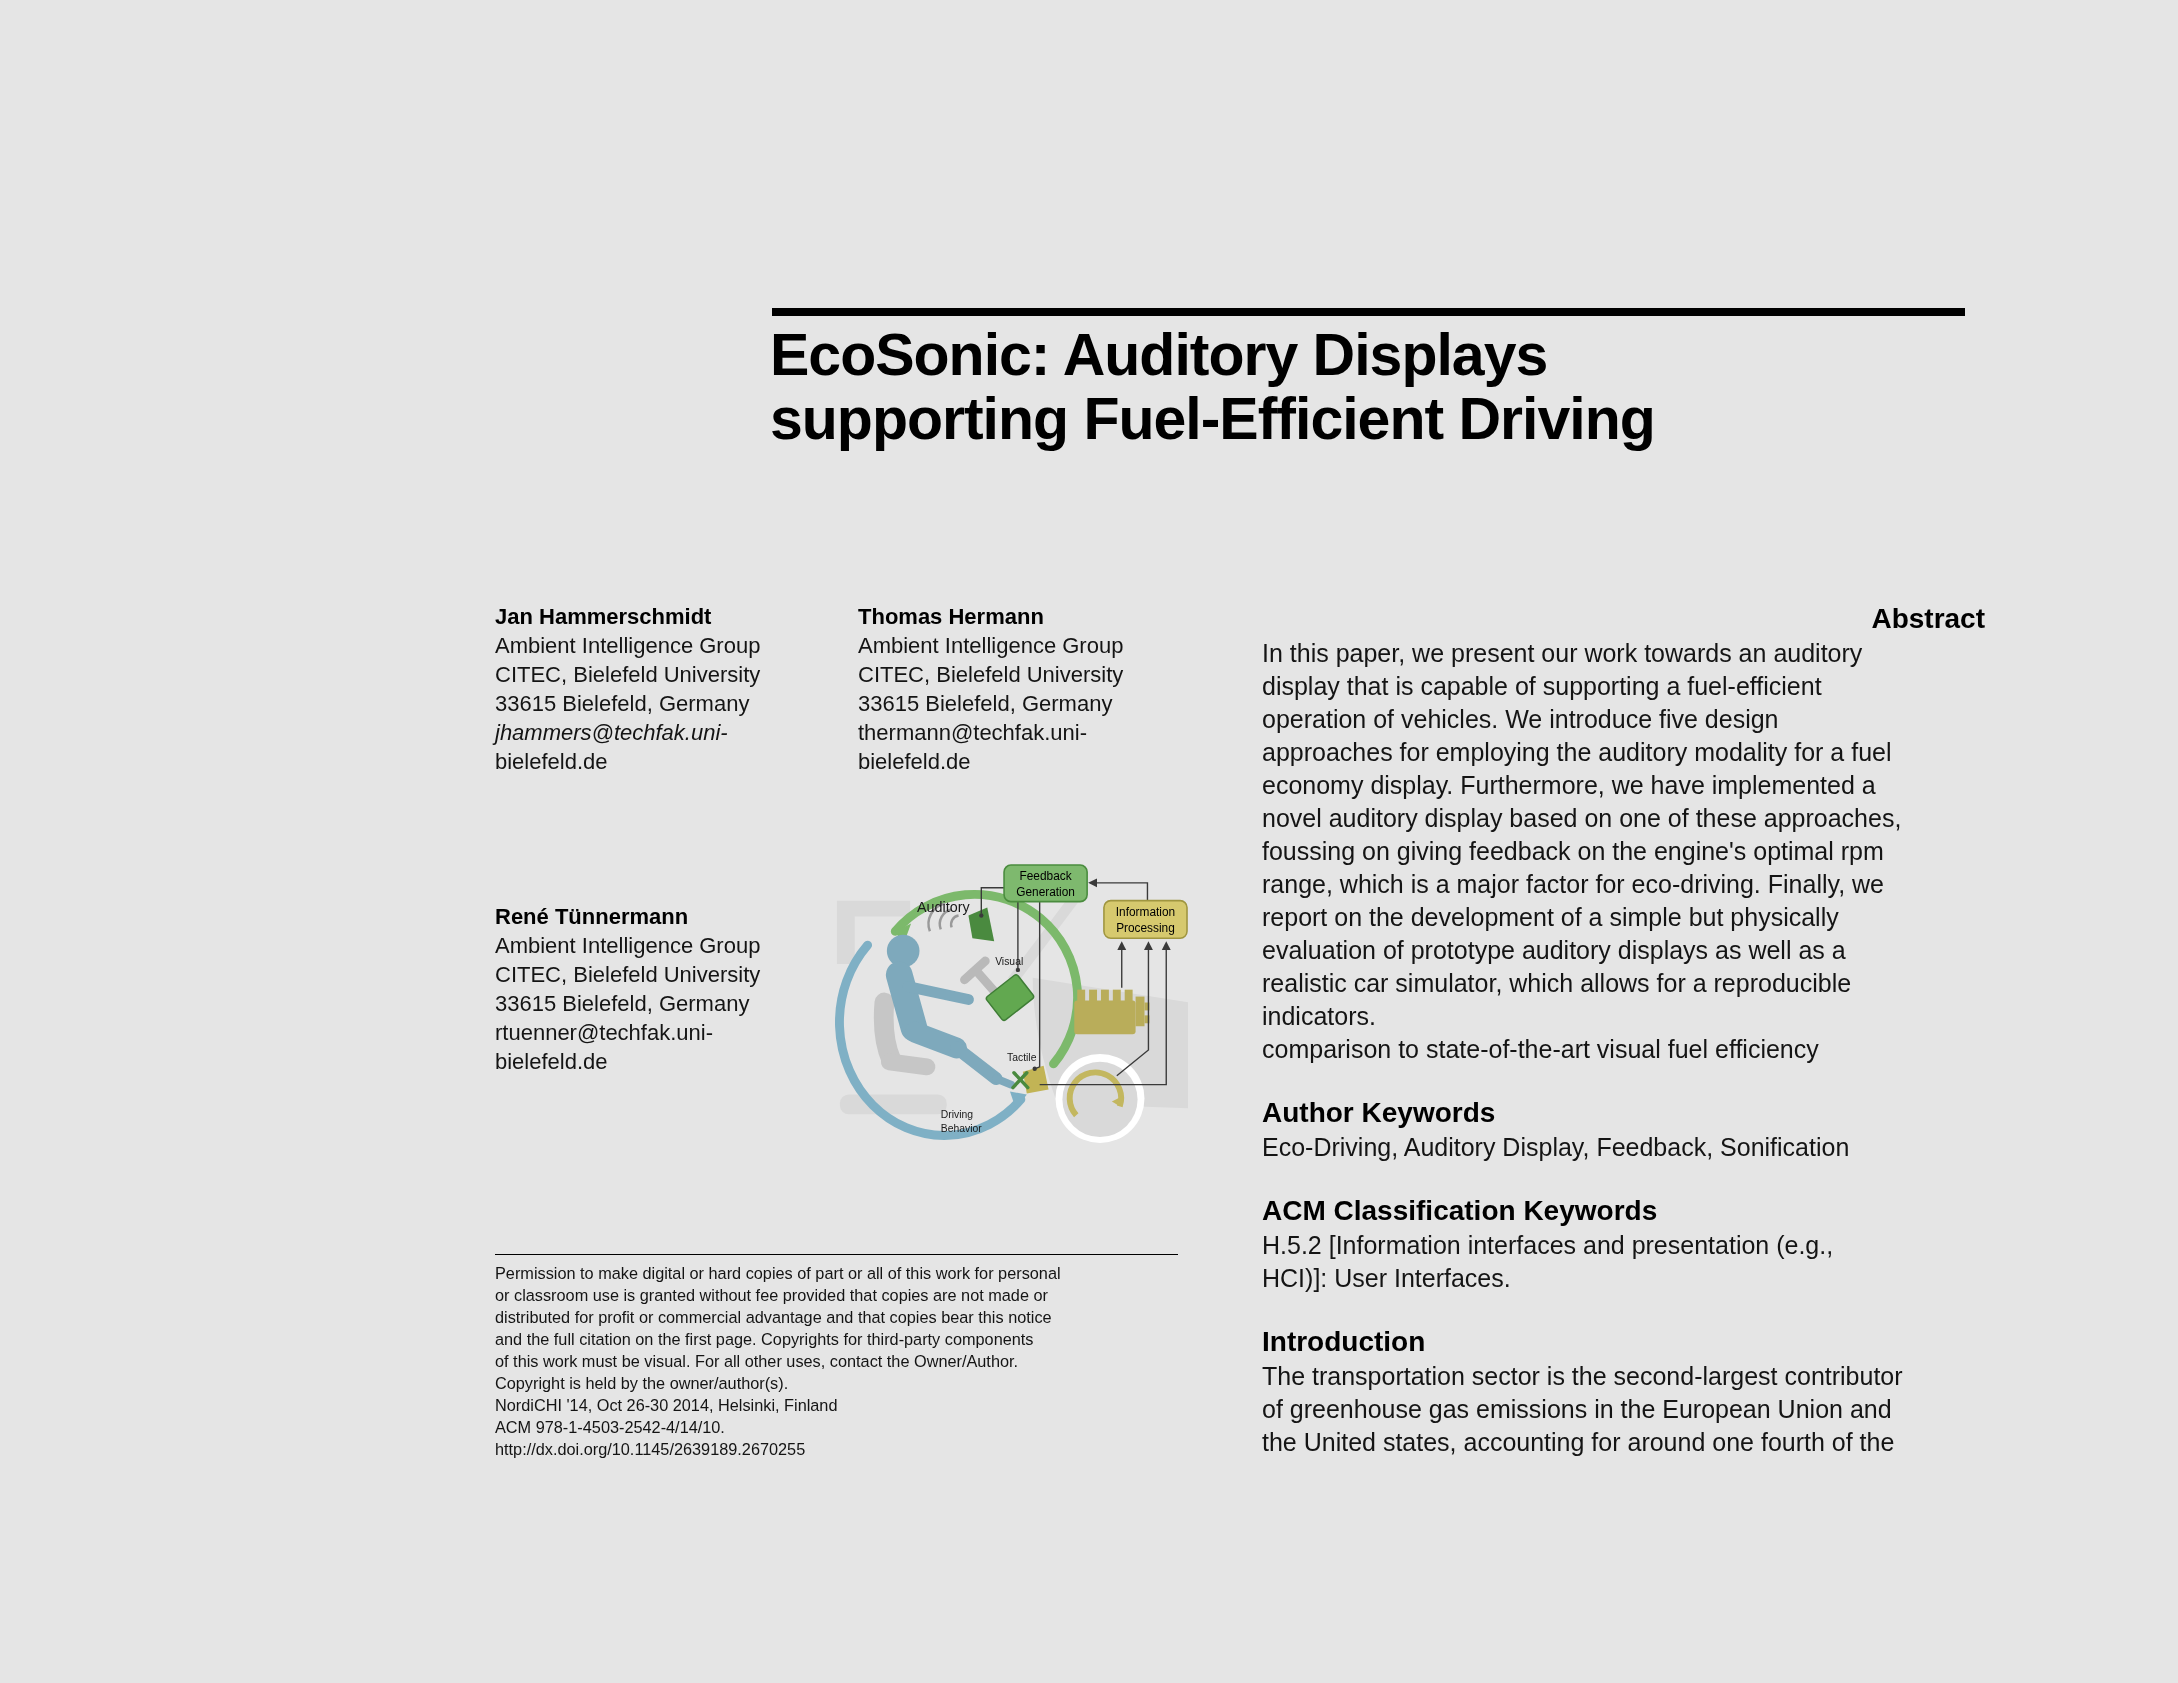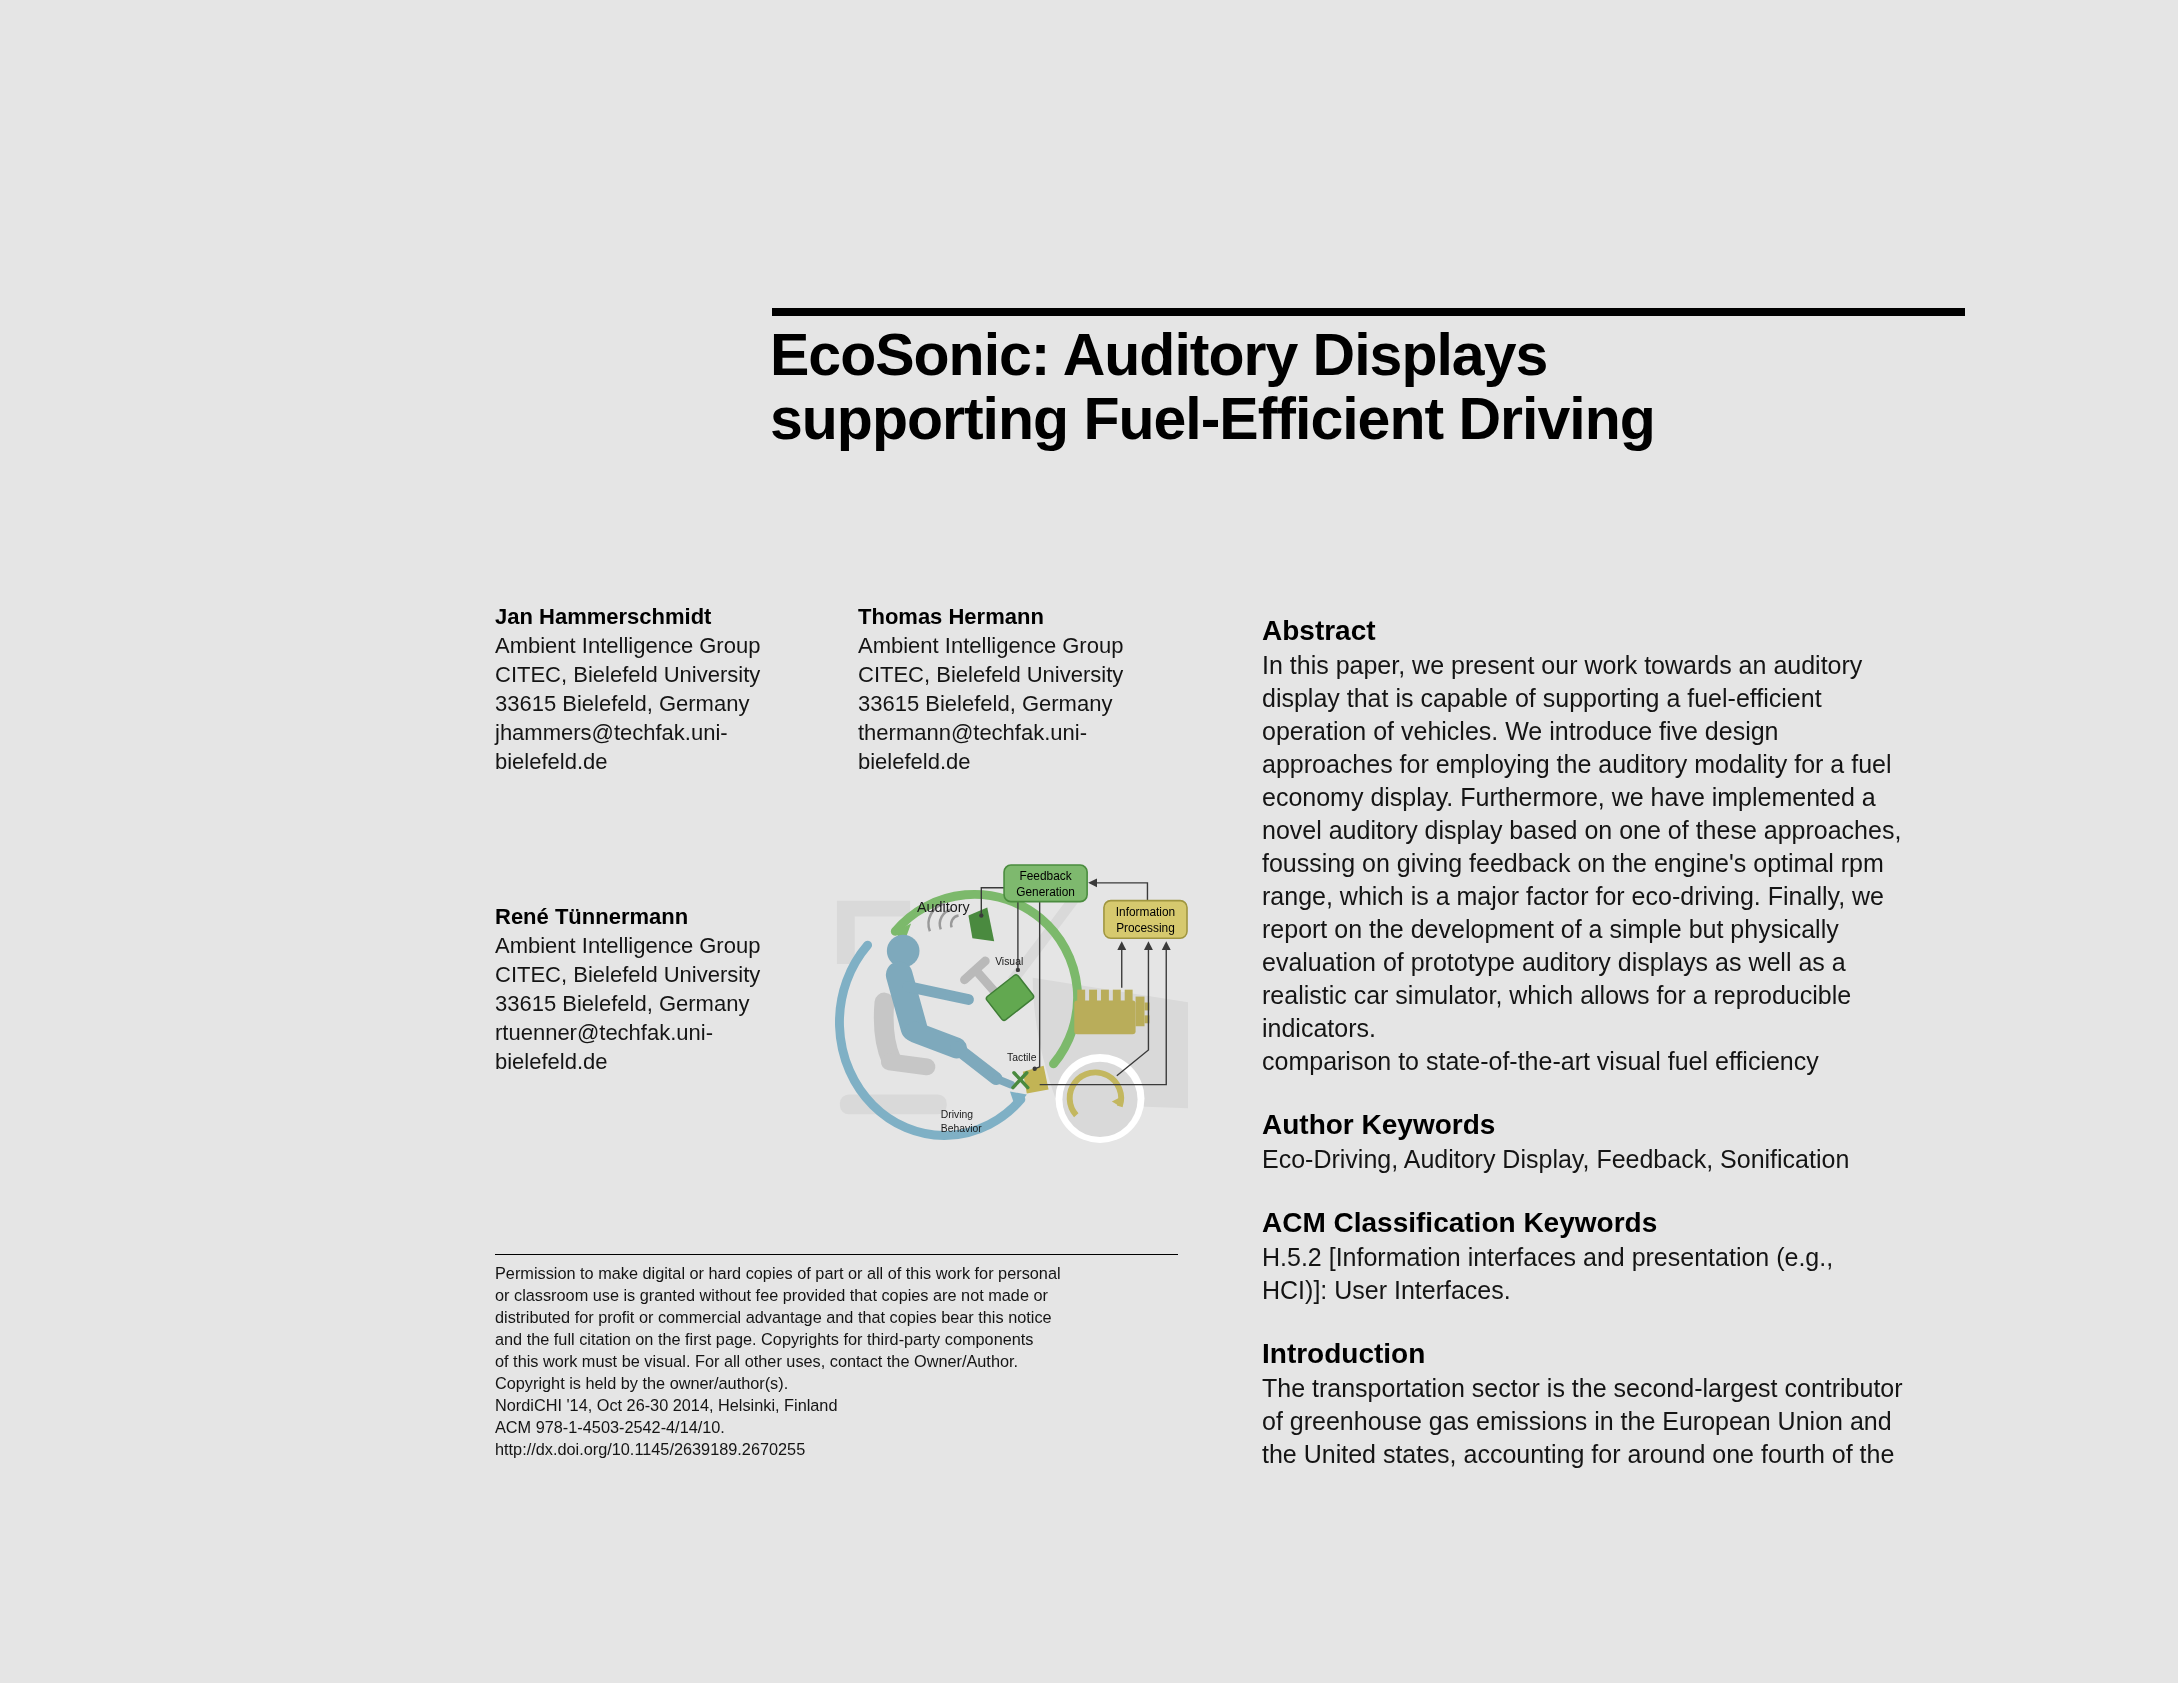--- a/index.html
+++ b/index.html
@@ -17,21 +17,21 @@
   #author-0{left:495px;top:602px;}
   #author-1{left:858px;top:602px;}
   #author-2{left:495px;top:902px;}
   .figure{position:absolute;left:830px;top:854px;width:358px;height:299px;}
   .permission{
     position:absolute;left:495px;top:1254px;width:683px;border-top:1.5px solid #000;
     padding-top:7px;font-size:16.3px;line-height:22px;white-space:nowrap;color:#111;
   }
   .right-col{position:absolute;left:1262px;top:600px;width:723px;}
   .s-heading{font-size:28px;line-height:37px;font-weight:bold;color:#000;margin-top:28px;white-space:nowrap;}
-  .s-heading.first{margin-top:12px;}
+  .s-heading.first{margin-top:0;text-align:right;}
   .t-line{font-size:25px;line-height:33px;white-space:nowrap;color:#141414;}
   .sub{font-size:0.68em;vertical-align:-0.25em;}
   .ref{color:#d40000;}
   svg text{font-family:"Liberation Sans", sans-serif;}
 </style>
 </head>
 <body>
 
 <div class="page">
 
@@ -41,21 +41,21 @@
     <div>EcoSonic: Auditory Displays</div>
     <div>supporting Fuel-Efficient Driving</div>
   </div>
 
   <div class="author-block" id="author-0">
     <div class="a-name">Jan Hammerschmidt</div>
     <div>
         <div class="t-line" style="font-size: inherit; line-height: inherit;">Ambient Intelligence Group</div>
         <div class="t-line" style="font-size: inherit; line-height: inherit;">CITEC, Bielefeld University</div>
         <div class="t-line" style="font-size: inherit; line-height: inherit;">33615 Bielefeld, Germany</div>
-        <div class="t-line" style="font-size: inherit; line-height: inherit;">jhammers@techfak.uni-</div>
+        <div class="t-line" style="font-size: inherit; line-height: inherit; font-style: italic;">jhammers@techfak.uni-</div>
         <div class="t-line" style="font-size: inherit; line-height: inherit;">bielefeld.de</div>
       </div>
   </div>
   <div class="author-block" id="author-1">
     <div class="a-name">Thomas Hermann</div>
     <div>
         <div class="t-line" style="font-size: inherit; line-height: inherit;">Ambient Intelligence Group</div>
         <div class="t-line" style="font-size: inherit; line-height: inherit;">CITEC, Bielefeld University</div>
         <div class="t-line" style="font-size: inherit; line-height: inherit;">33615 Bielefeld, Germany</div>
         <div class="t-line" style="font-size: inherit; line-height: inherit;">thermann@techfak.uni-</div>

